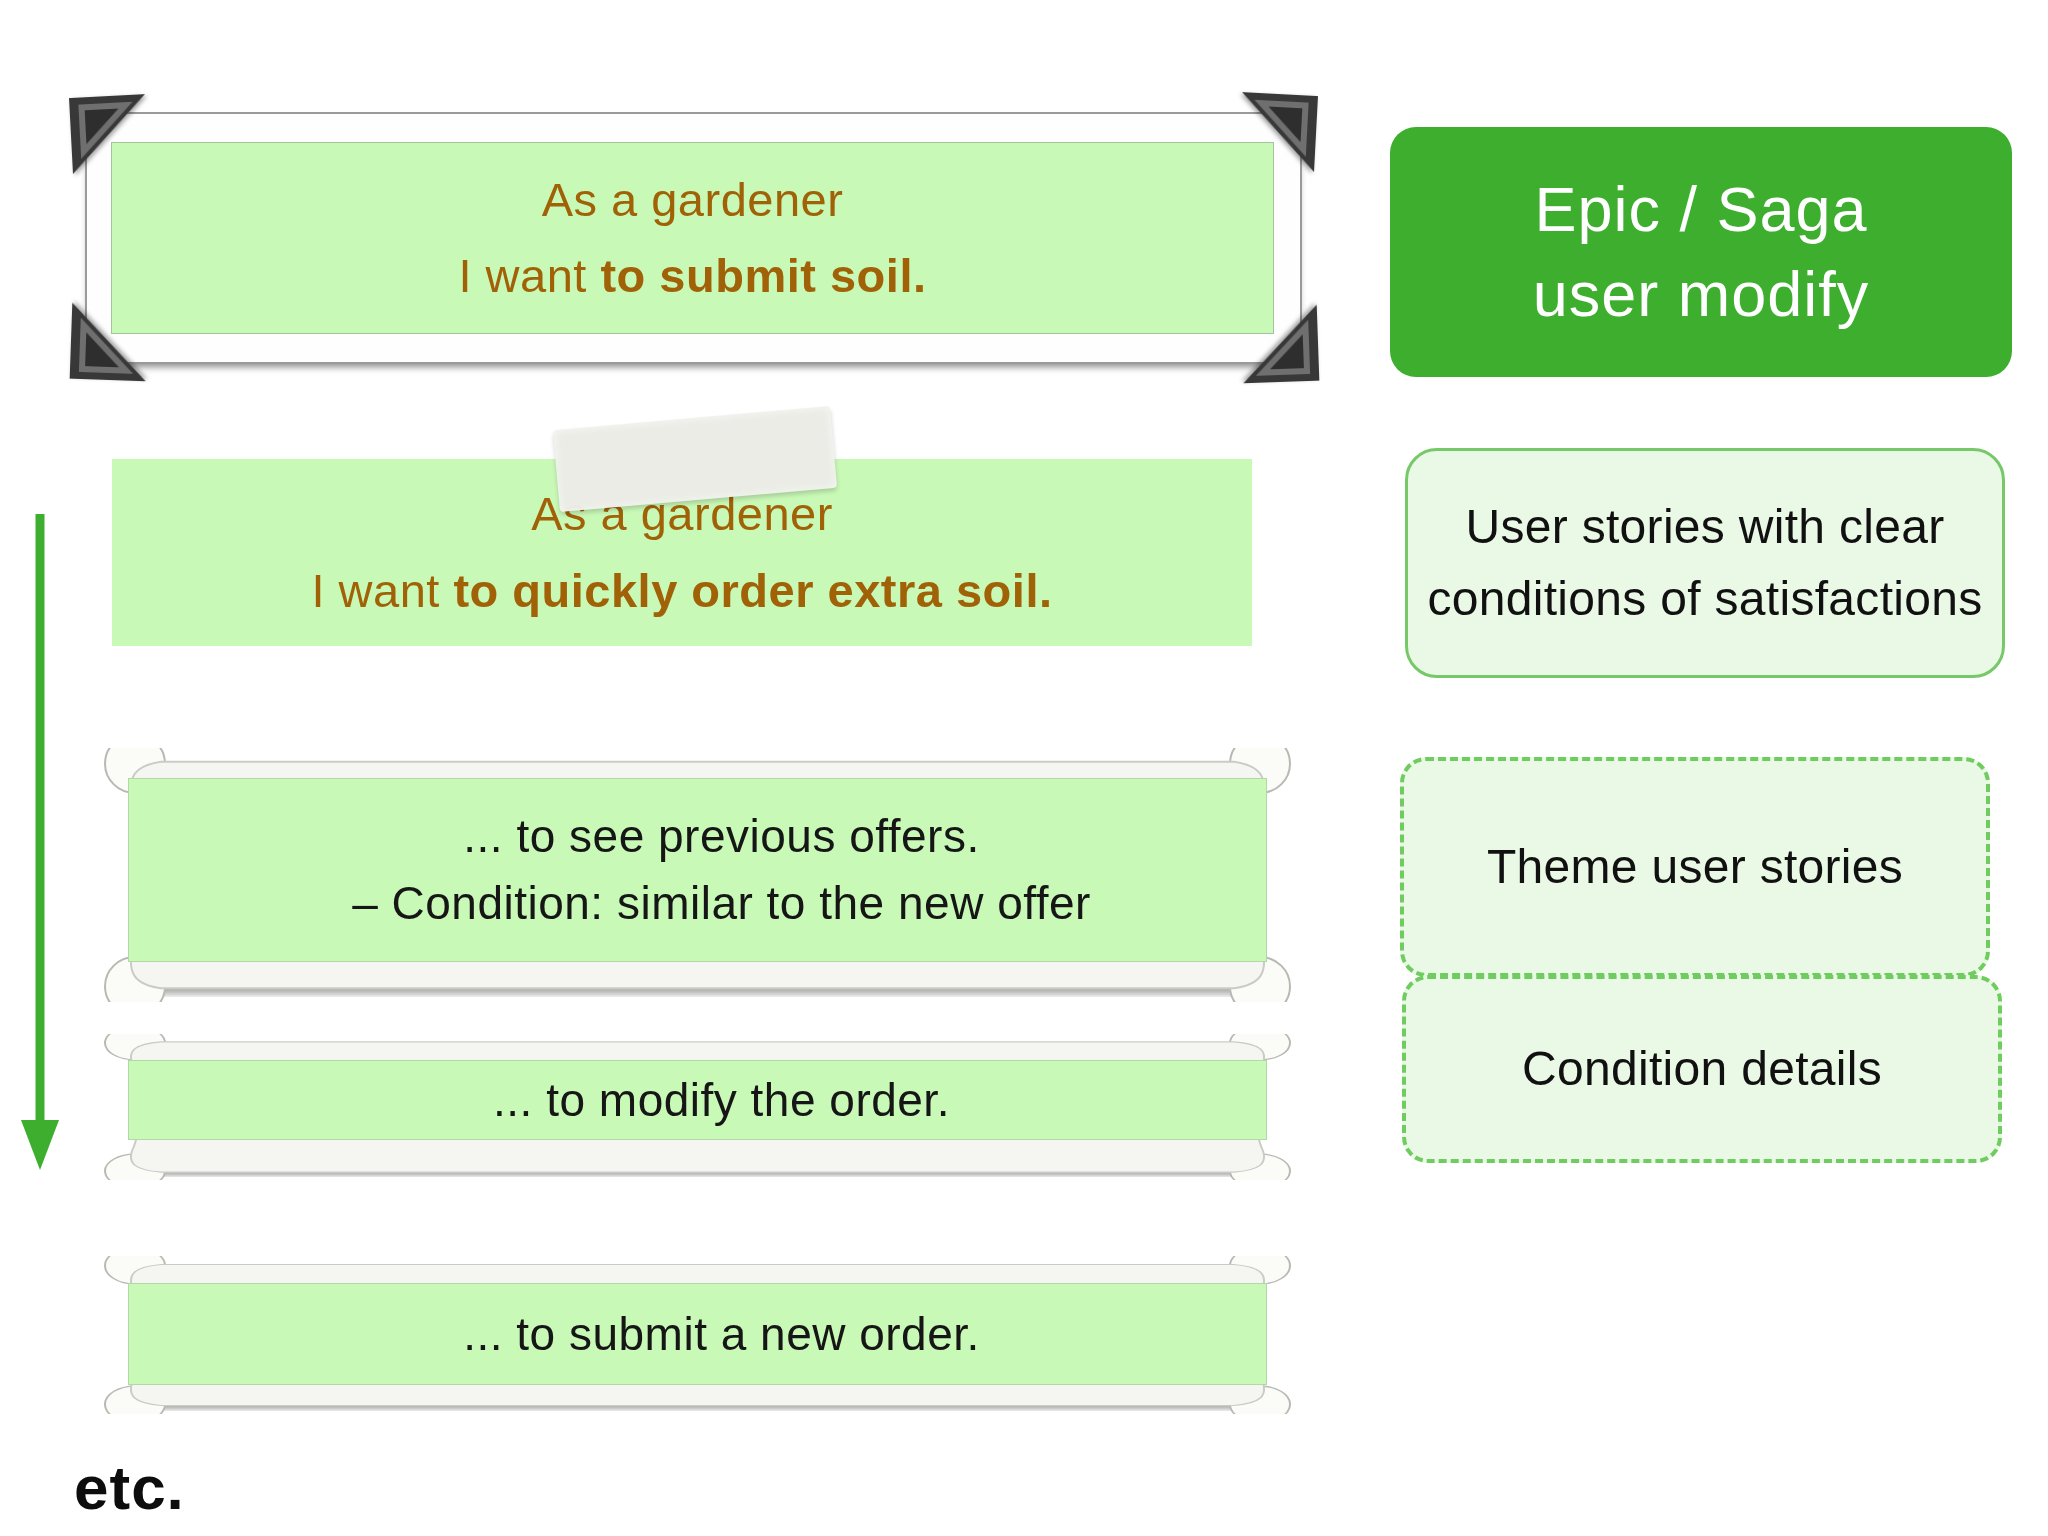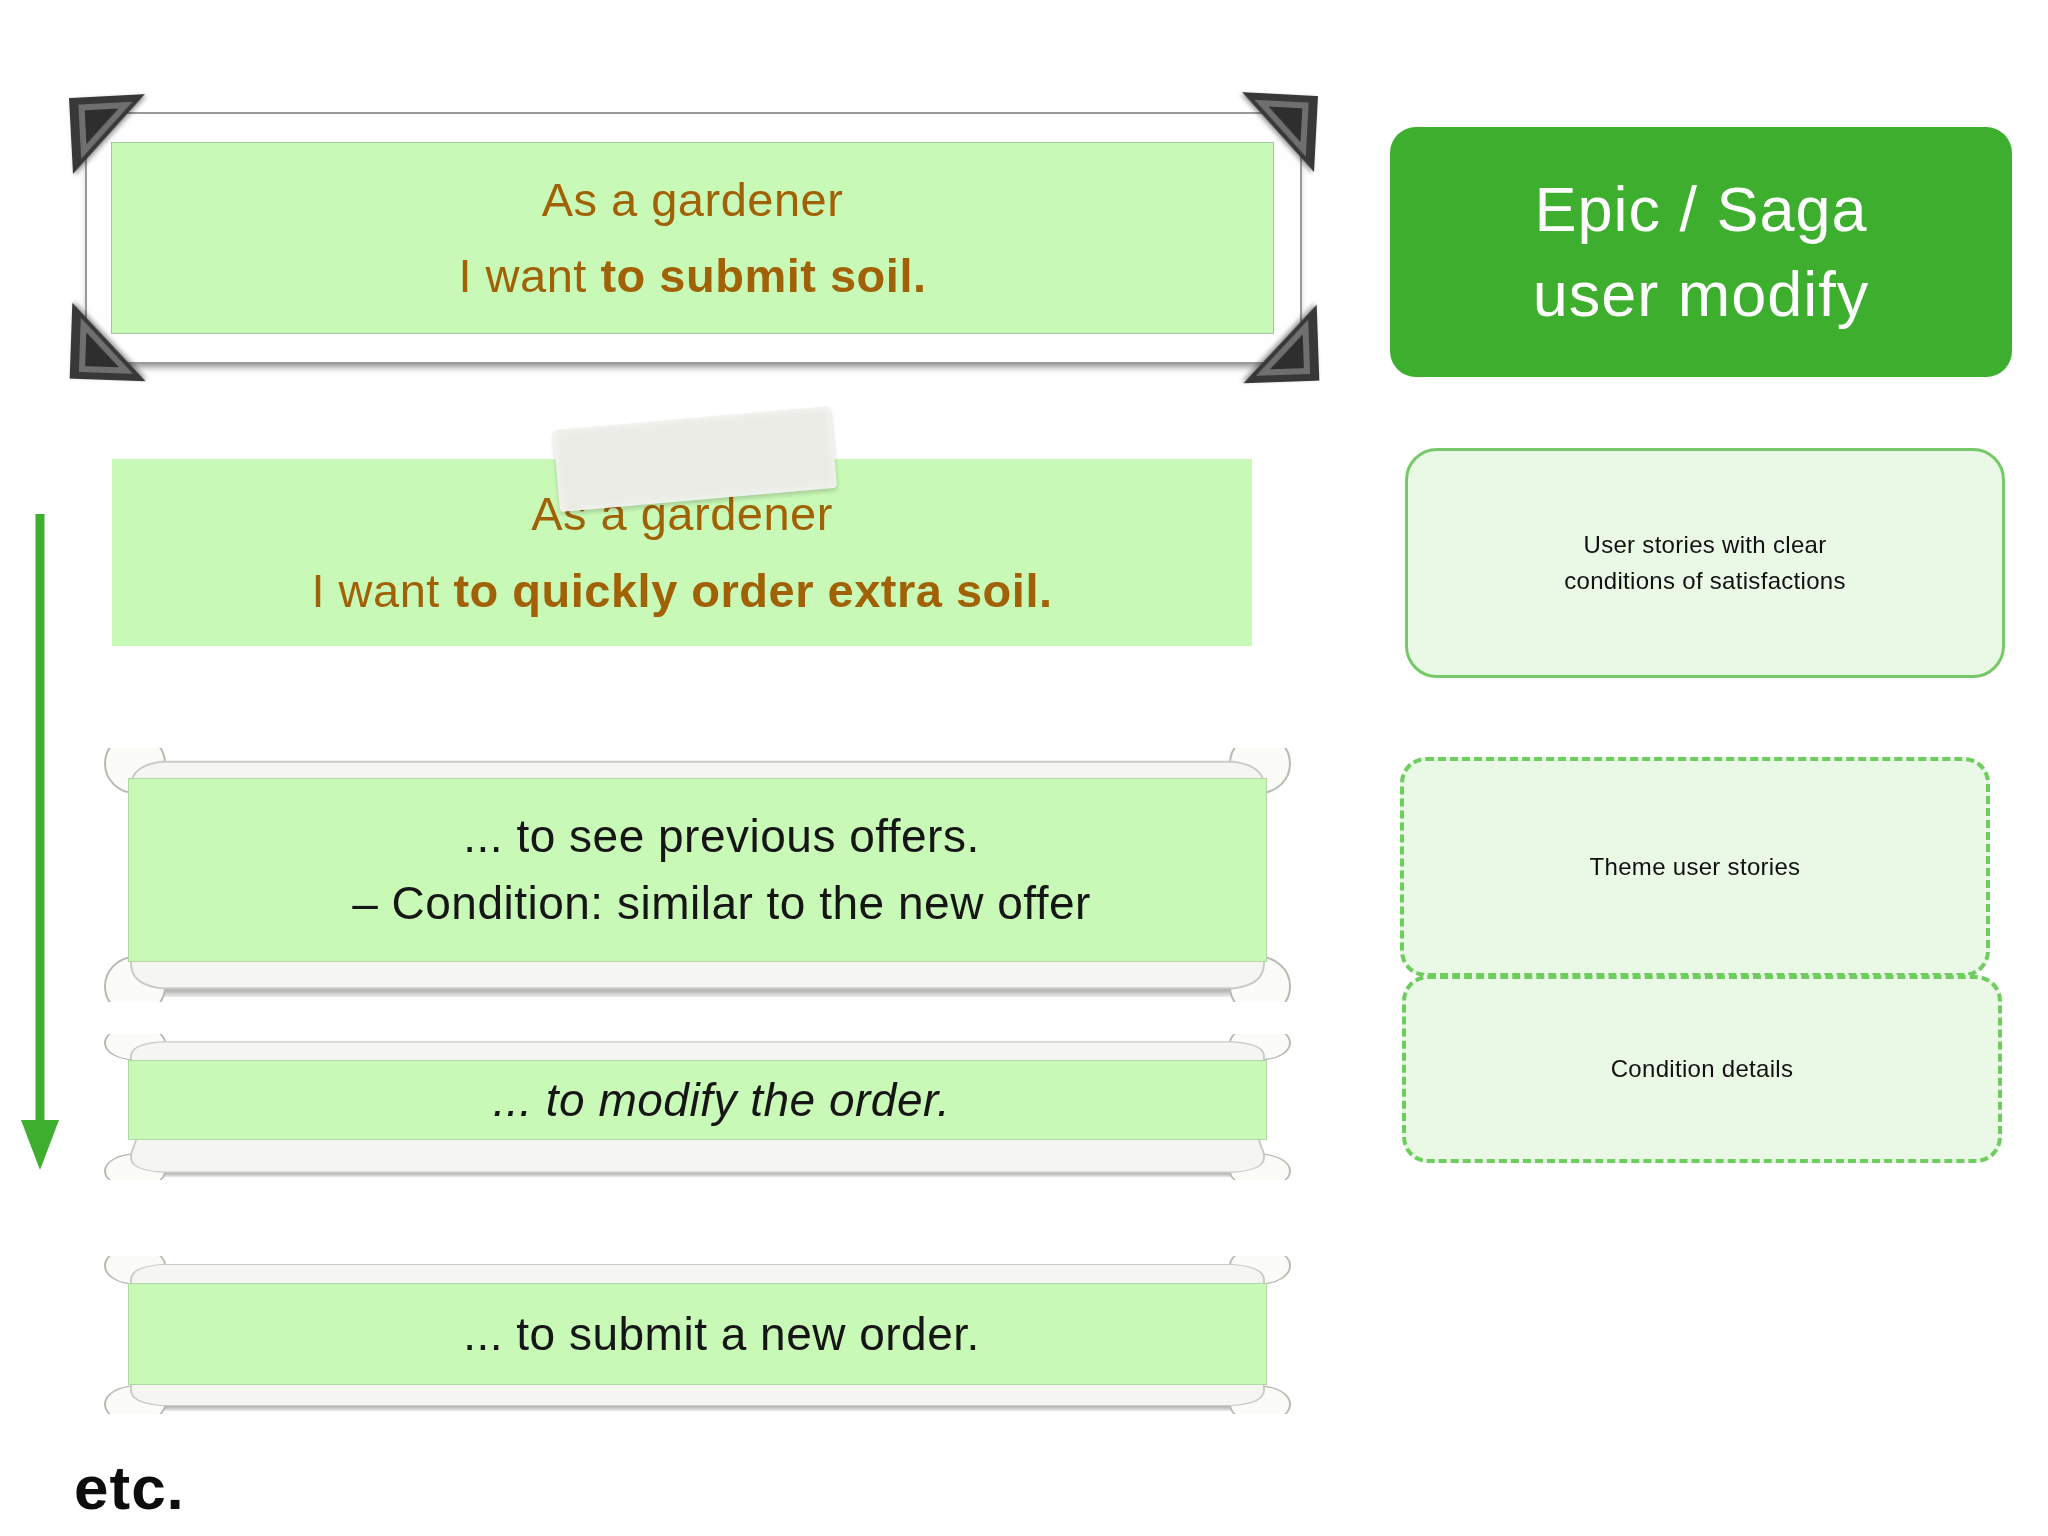--- a/index.html
+++ b/index.html
@@ -44,38 +44,38 @@
   .scroll-card { position:absolute; left:95px; width:1205px; }
   .scroll-bg { position:absolute; left:0; top:0; width:100%; height:100%; }
   .scroll-green {
     position:absolute; left:33px; right:33px;
     background:#c9f9b7; border:1px solid #b2d8a8;
     display:flex; flex-direction:column; align-items:center; justify-content:center;padding-left:48px;
   }
   .scroll-offers { top:748px; height:254px; }
   .scroll-offers .scroll-green { top:30px; bottom:40px; }
   .scroll-modify { top:1034px; height:146px; }
-  .scroll-modify .scroll-green { top:26px; bottom:40px;font-style:italic; }
+  .scroll-modify .scroll-green { top:26px; bottom:40px; }
   .scroll-submit { top:1256px; height:158px; }
   .scroll-submit .scroll-green { top:27px; bottom:29px; }
   .scroll-text { font-size:46px; line-height:1.45; letter-spacing:0.5px; text-align:center; color:#161616; }
   
   .epic-card {
     position:absolute; left:1390px; top:127px; width:622px; height:250px;
     background:#3dae2e; border-radius:26px; color:#ffffff;
     display:flex; flex-direction:column; align-items:center; justify-content:center;
     font-size:63px; line-height:1.35; letter-spacing:1px;
   }
   .cos-card {
     position:absolute; left:1405px; top:448px; width:600px; height:230px;
     background:#eaf8e6; border:3px solid #77c868; border-radius:32px;
     display:flex; flex-direction:column; align-items:center; justify-content:center;
     box-sizing:border-box;
   }
-  .side-note { font-size:24px; line-height:1.5; text-align:right; color:#111111; letter-spacing:0.3px; }
+  .side-note { font-size:48px; line-height:1.5; text-align:right; color:#111111; letter-spacing:0.3px; }
   .theme-card {
     position:absolute; left:1400px; top:757px; width:590px; height:220px;
     background:#eaf8e6; border:4px dashed #6ecd5e; border-radius:26px;
     display:flex; align-items:center; justify-content:center;
     box-sizing:border-box; z-index:1;
   }
   .condition-card {
     position:absolute; left:1402px; top:975px; width:600px; height:188px;
     background:#eaf8e6; border:4px dashed #6ecd5e; border-radius:26px;
     display:flex; align-items:center; justify-content:center;

